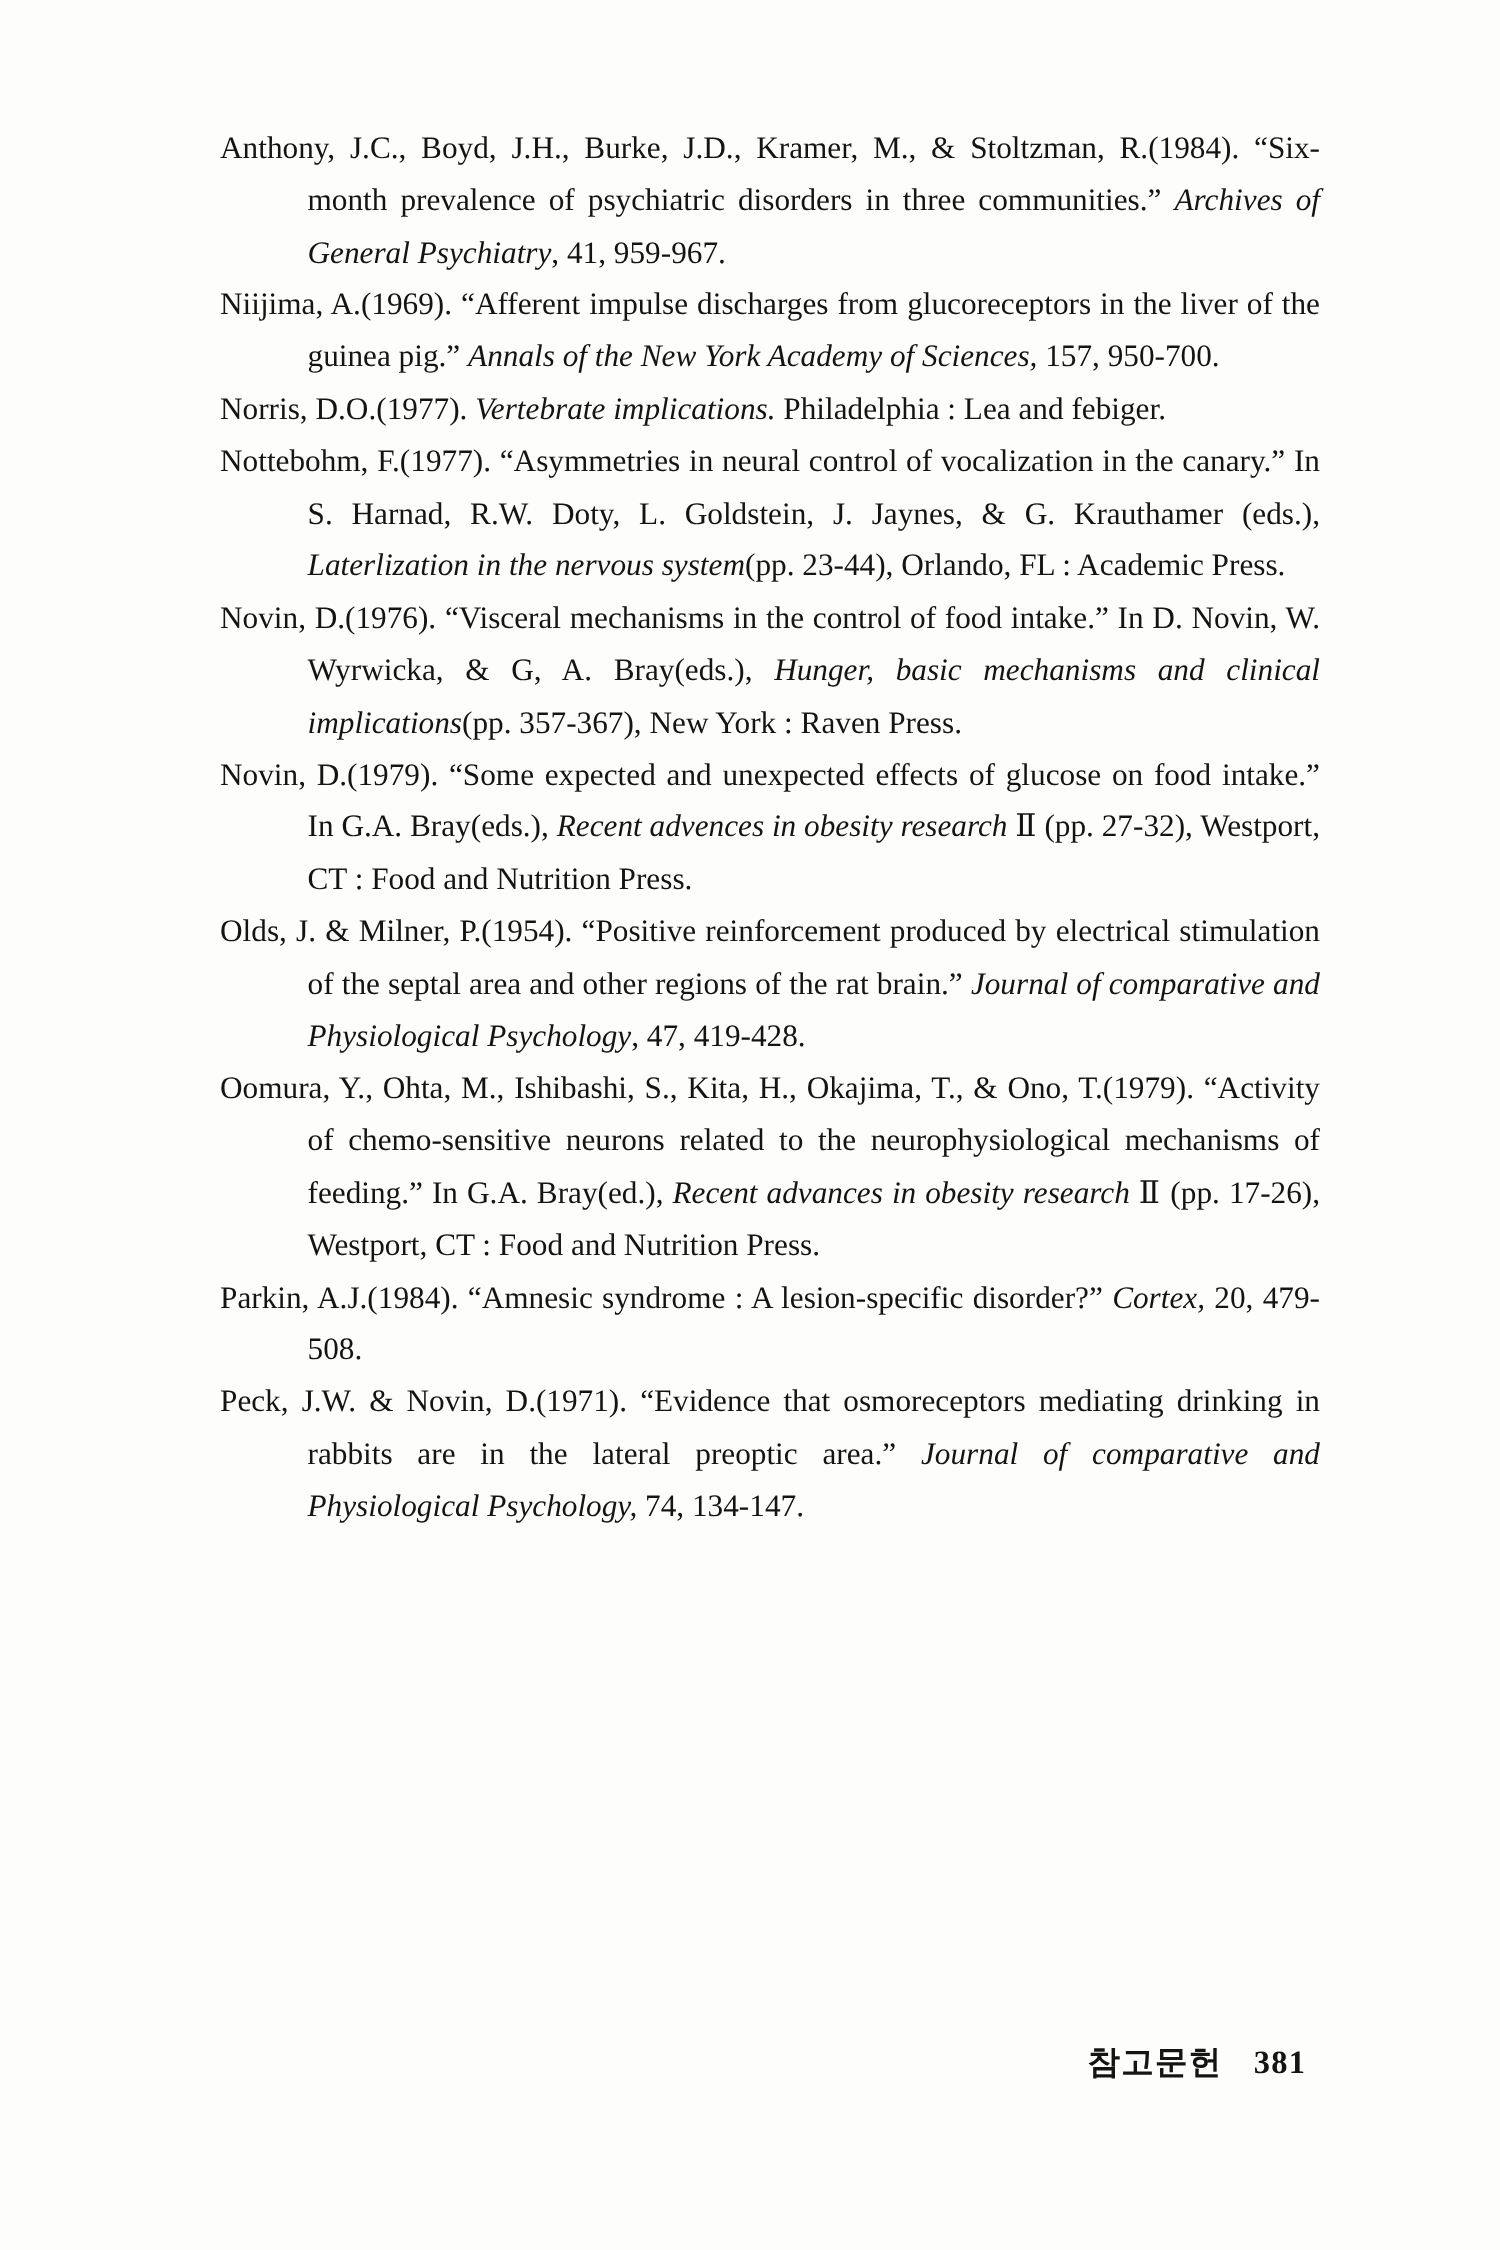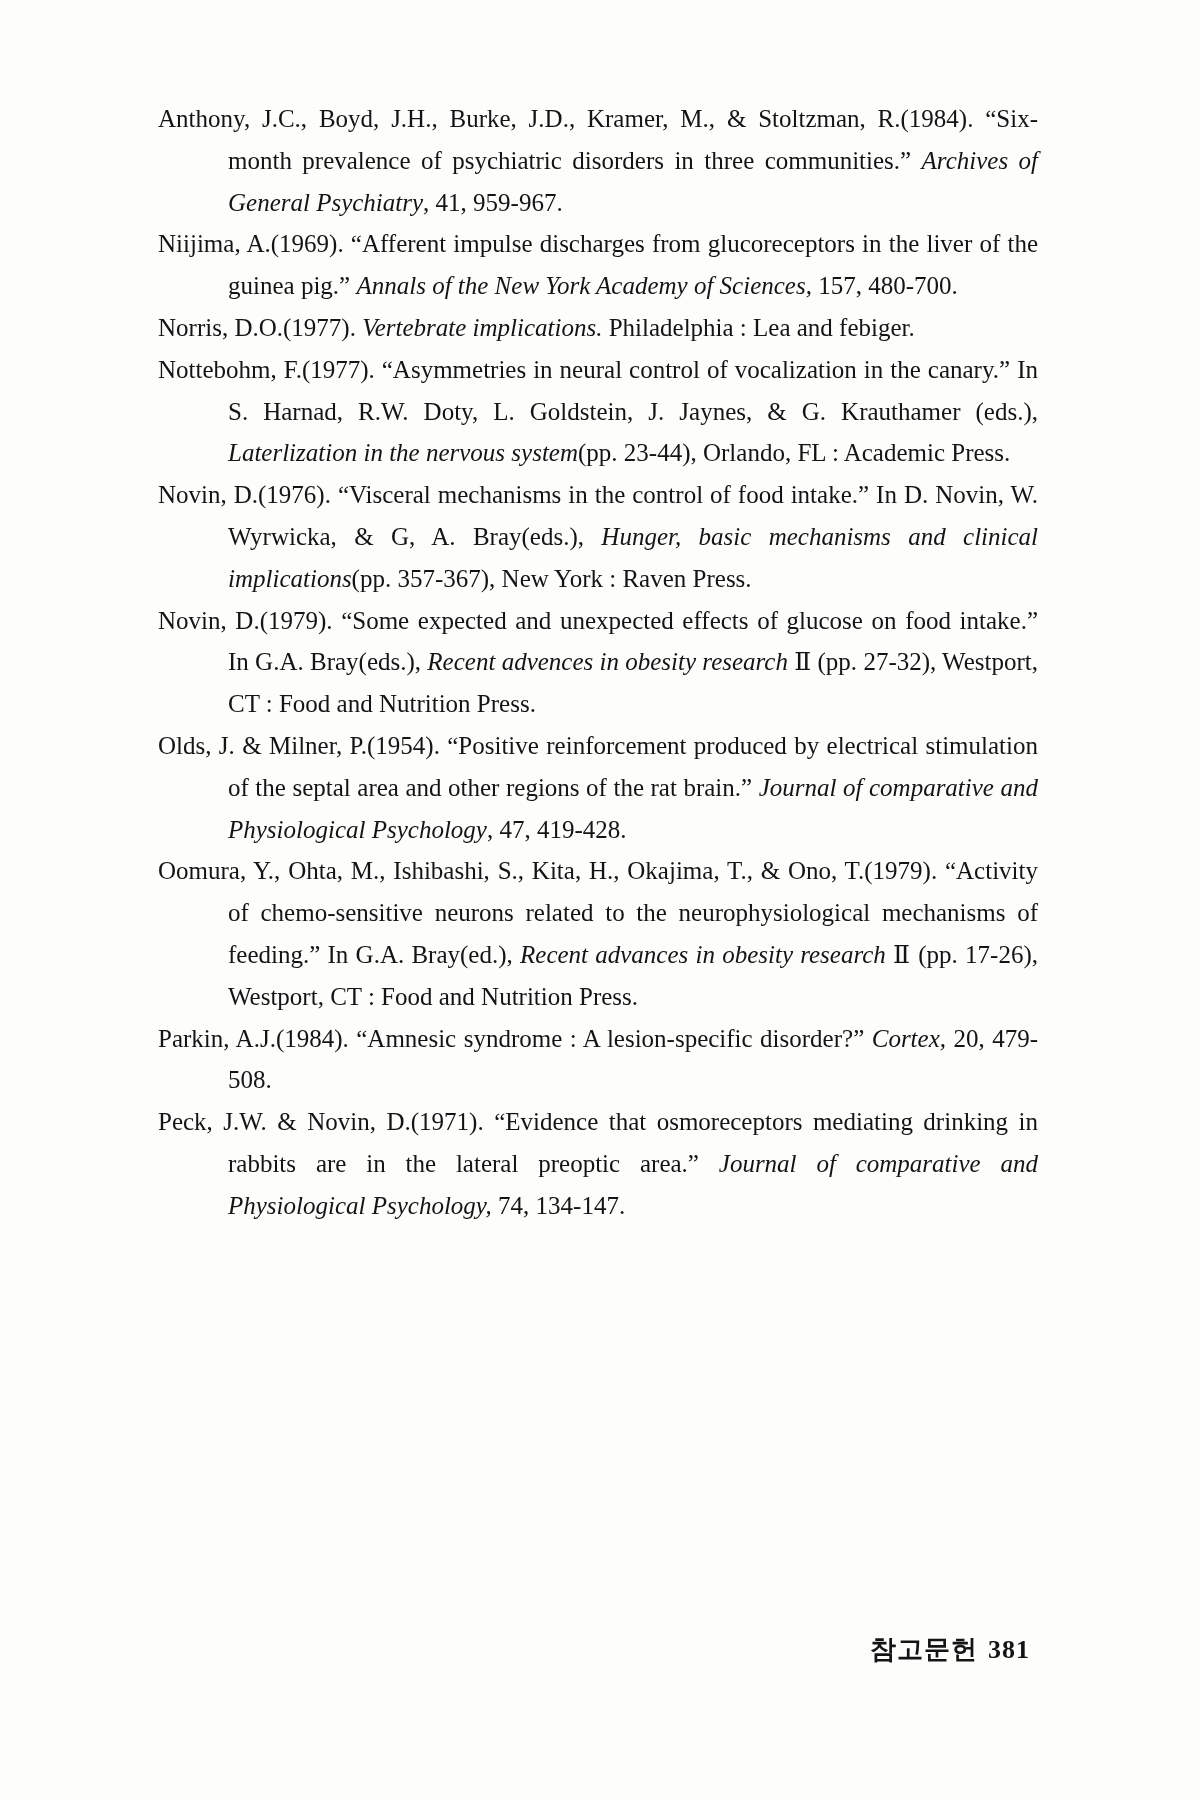--- a/index.html
+++ b/index.html
@@ -1,31 +1,31 @@
 <!DOCTYPE html>
 <html><head>
 <meta charset="utf-8">
 <style>
   html, body { margin:0; padding:0; }
   body { width:1200px; height:1800px; background:#fdfdfc; position:relative; overflow:hidden;
          font-family:"Liberation Serif","DejaVu Serif",serif; color:#141414; }
-  .refs { position:absolute; left:158px; top:98px; width:880px; }
+  .refs { position:absolute; left:176px; top:98px; width:880px; }
   .ref { padding-left:70px; text-indent:-70px; font-size:25px; line-height:41.8px;
          text-align:justify; margin:0; }
   .ref i { font-style:italic; }
   .footer { position:absolute; left:870px; top:1632px; font-size:26px; font-weight:bold;
             font-family:"DejaVu Sans","Liberation Sans",sans-serif; letter-spacing:1px; }
-  .footer .pg { margin-left:10px; font-family:"Liberation Serif",serif; font-weight:bold; }
+  .footer .pg { margin-left:25px; font-family:"Liberation Serif",serif; font-weight:bold; }
 </style>
 </head>
 <body>
 
 <div class="refs" id="refs">
     <p class="ref"><span>Anthony, J.C., Boyd, J.H., Burke, J.D., Kramer, M., &amp; Stoltzman, R.(1984). “Six-month prevalence of psychiatric disorders in three communities.” </span><i>Archives of General Psychiatry</i><span>, 41, 959-967.</span></p>
-    <p class="ref"><span>Niijima, A.(1969). “Afferent impulse discharges from glucoreceptors in the liver of the guinea pig.” </span><i>Annals of the New York Academy of Sciences,</i><span> 157, 480-700.</span></p>
+    <p class="ref"><span>Niijima, A.(1969). “Afferent impulse discharges from glucoreceptors in the liver of the guinea pig.” </span><i>Annals of the New York Academy of Sciences,</i><span> 157, 950-700.</span></p>
     <p class="ref"><span>Norris, D.O.(1977). </span><i>Vertebrate implications.</i><span> Philadelphia : Lea and febiger.</span></p>
     <p class="ref"><span>Nottebohm, F.(1977). “Asymmetries in neural control of vocalization in the canary.” In S. Harnad, R.W. Doty, L. Goldstein, J. Jaynes, &amp; G. Krauthamer (eds.), </span><i>Laterlization in the nervous system</i><span>(pp. 23-44), Orlando, FL : Academic Press.</span></p>
     <p class="ref"><span>Novin, D.(1976). “Visceral mechanisms in the control of food intake.” In D. Novin, W. Wyrwicka, &amp; G, A. Bray(eds.), </span><i>Hunger, basic mechanisms and clinical implications</i><span>(pp. 357-367), New York : Raven Press.</span></p>
     <p class="ref"><span>Novin, D.(1979). “Some expected and unexpected effects of glucose on food intake.” In G.A. Bray(eds.), </span><i>Recent advences in obesity research</i><span> Ⅱ (pp. 27-32), Westport, CT : Food and Nutrition Press.</span></p>
     <p class="ref"><span>Olds, J. &amp; Milner, P.(1954). “Positive reinforcement produced by electrical stimulation of the septal area and other regions of the rat brain.” </span><i>Journal of comparative and Physiological Psychology</i><span>, 47, 419-428.</span></p>
     <p class="ref"><span>Oomura, Y., Ohta, M., Ishibashi, S., Kita, H., Okajima, T., &amp; Ono, T.(1979). “Activity of chemo-sensitive neurons related to the neurophysiological mechanisms of feeding.” In G.A. Bray(ed.), </span><i>Recent advances in obesity research</i><span> Ⅱ (pp. 17-26), Westport, CT : Food and Nutrition Press.</span></p>
     <p class="ref"><span>Parkin, A.J.(1984). “Amnesic syndrome : A lesion-specific disorder?” </span><i>Cortex,</i><span> 20, 479-508.</span></p>
     <p class="ref"><span>Peck, J.W. &amp; Novin, D.(1971). “Evidence that osmoreceptors mediating drinking in rabbits are in the lateral preoptic area.” </span><i>Journal of comparative and Physiological Psychology,</i><span> 74, 134-147.</span></p>
   </div>
 

